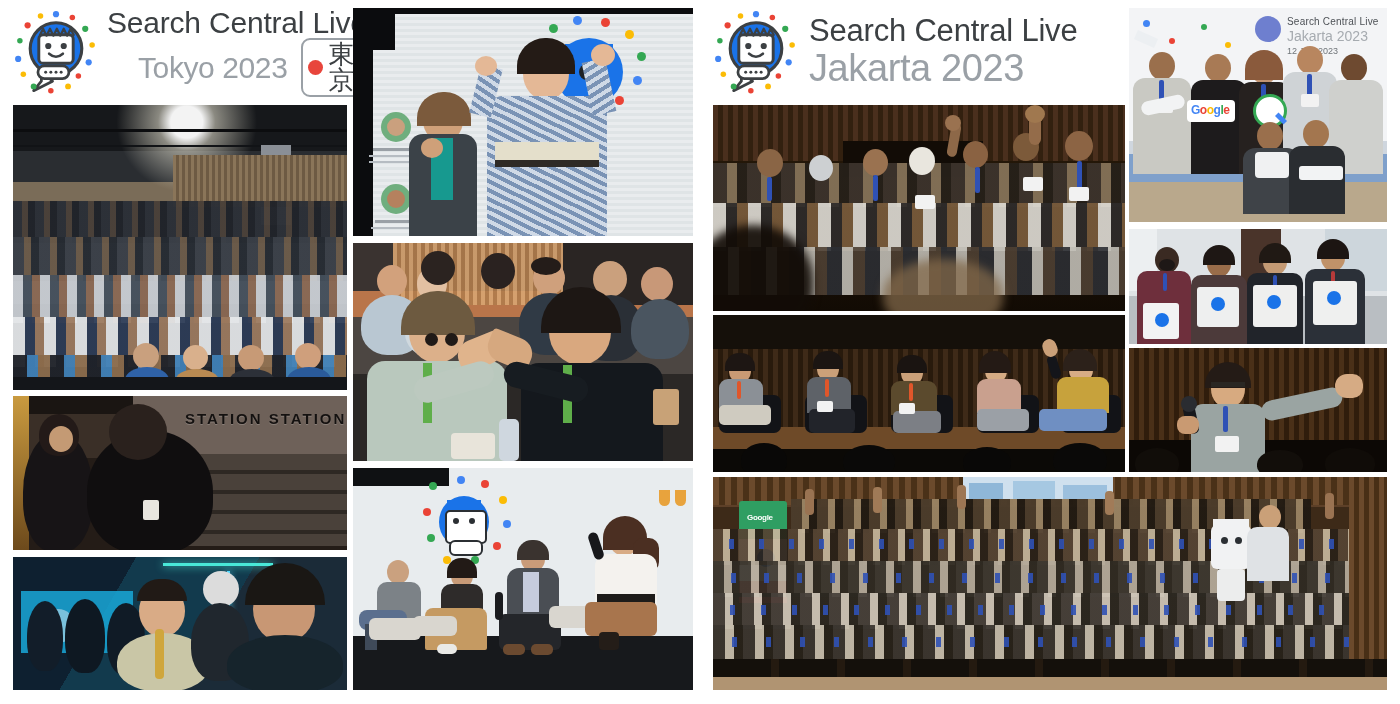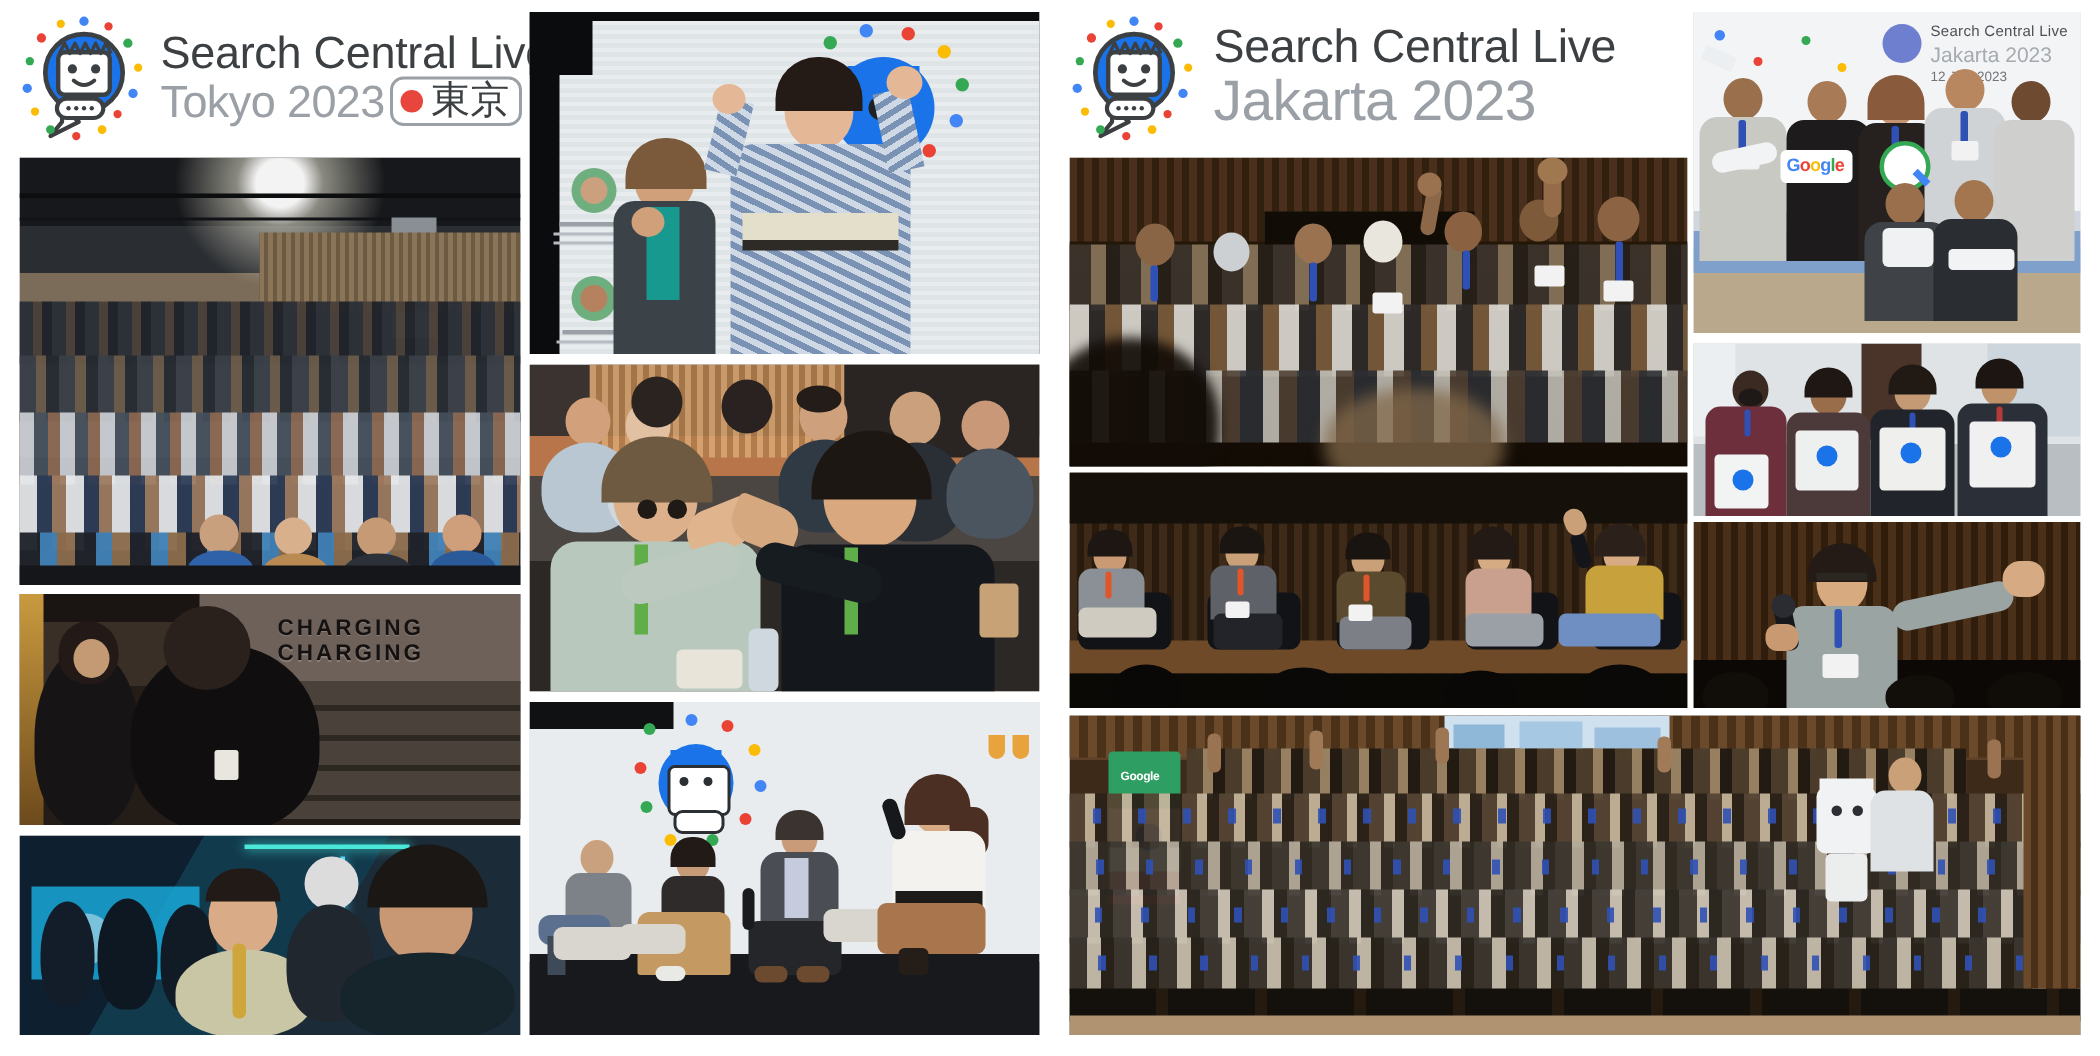--- a/index.html
+++ b/index.html
@@ -5,21 +5,21 @@
   html,body{margin:0;padding:0;background:#ffffff;}
   body{width:1400px;height:704px;overflow:hidden;font-family:"Liberation Sans",sans-serif;}
   #stage{position:relative;width:1400px;height:704px;background:#fff;}
 
   
   .lockup{position:absolute;display:flex;align-items:center;}
   .mascot{position:relative;flex:0 0 auto;}
   .mascot svg{display:block;}
   .lock-text{display:flex;flex-direction:column;justify-content:center;}
   .line1{color:#3c4043;letter-spacing:-.2px;line-height:1.05;white-space:nowrap;}
-  .line2row{display:flex;align-items:flex-end;gap:4px;}
+  .line2row{display:flex;align-items:center;gap:14px;margin-left:31px;}
   .line2{color:#9aa0a6;letter-spacing:-.4px;line-height:1.05;white-space:nowrap;}
   .jpbadge{display:inline-flex;align-items:center;gap:5px;border:2px solid #9aa0a6;border-radius:9px;
            padding:1px 7px 2px 5px;}
   .jpdot{width:15px;height:15px;border-radius:50%;background:#e8453c;flex:0 0 auto;}
   .jptext{color:#3c4043;font-size:26px;line-height:1;font-family:"DejaVu Sans",sans-serif;}
 
   
   .tile{position:absolute;overflow:hidden;background:#d9d9d9;}
   .tile .ph{position:absolute;inset:0;}
   .cap{position:absolute;color:#fff;font-weight:bold;letter-spacing:2px;}
@@ -157,21 +157,21 @@
   </div>
 
   <div class="tile" style="left:13px;top:396px;width:334px;height:154px;">
     <div class="ph" style="background:linear-gradient(#1a1512 0 12%,#3a2f27 12% 40%,#241c17 40% 100%);"></div>
 
     <div class="band" style="left:120px;top:0;width:214px;height:60px;background:#6e6159;"></div>
 
     <div class="band" style="left:122px;top:58px;width:212px;height:92px;background:
       repeating-linear-gradient(#4a413a 0 16px,#2e2823 16px 20px),
       repeating-linear-gradient(90deg,#3f3831 0 52px,#221d19 52px 56px);"></div>
-    <div class="cap" style="left:172px;top:14px;font-size:15px;color:#141110;text-shadow:0 1px 0 rgba(255,255,255,.18);">CHARGING CHARGING</div>
+    <div class="cap" style="left:172px;top:14px;font-size:15px;color:#141110;text-shadow:0 1px 0 rgba(255,255,255,.18);">STATION STATION</div>
 
     <div class="band" style="left:0;top:0;width:16px;height:100%;background:linear-gradient(#c99a3f,#6d4a1c);"></div>
 
     <div class="blob" style="left:10px;top:36px;width:70px;height:120px;background:#171416;"></div>
     <div class="head" style="left:26px;top:18px;width:40px;height:42px;background:#231a18;border-radius:50% 50% 45% 45%;"></div>
     <div class="head" style="left:36px;top:30px;width:24px;height:26px;background:#c49a74;"></div>
     <div class="blob" style="left:74px;top:34px;width:126px;height:124px;background:#100e0f;"></div>
     <div class="head" style="left:96px;top:8px;width:58px;height:56px;background:#2a211d;"></div>
     <div class="lanyard" style="left:130px;top:104px;width:16px;height:20px;background:#e9e6df;"></div>
   </div>

